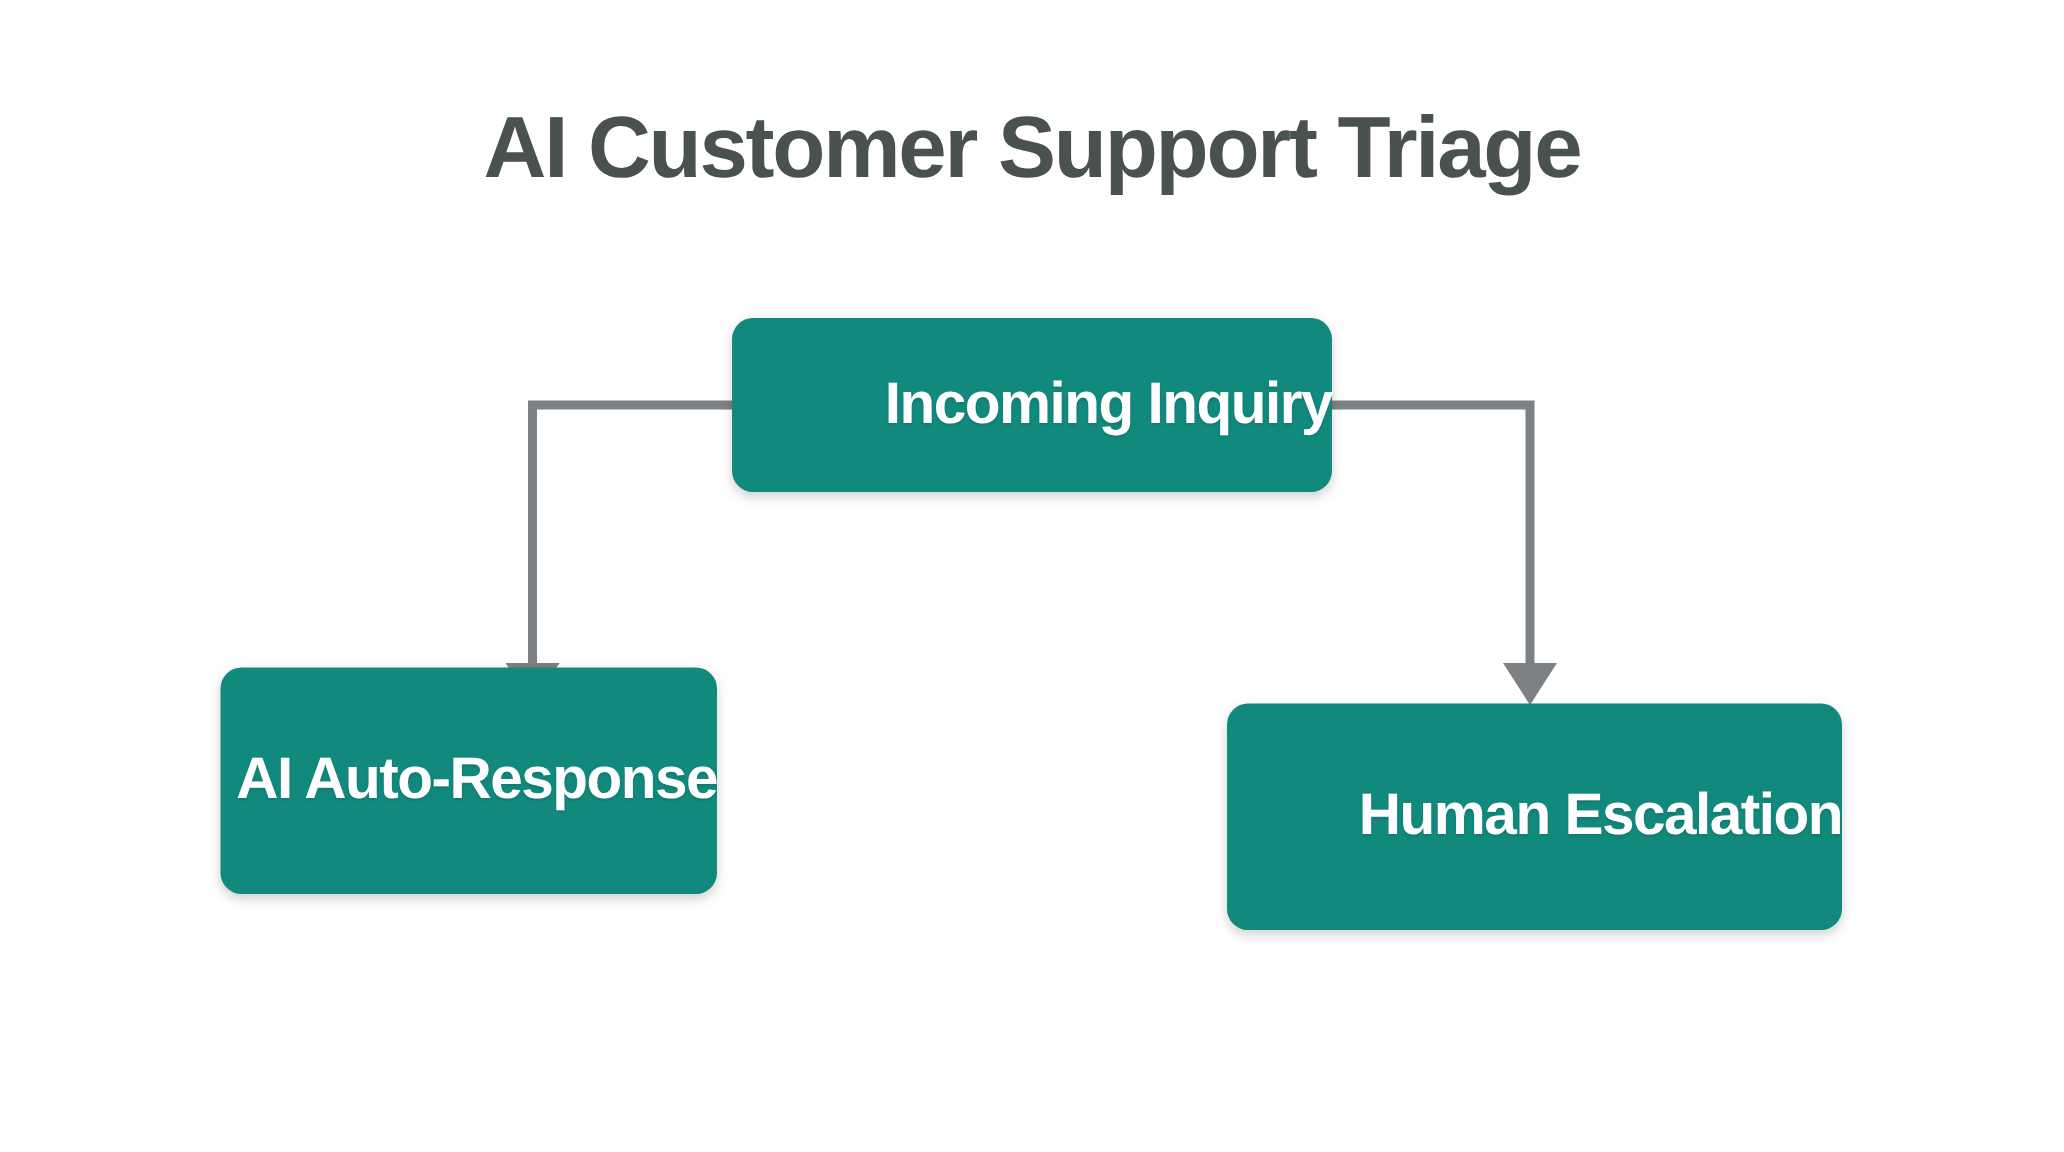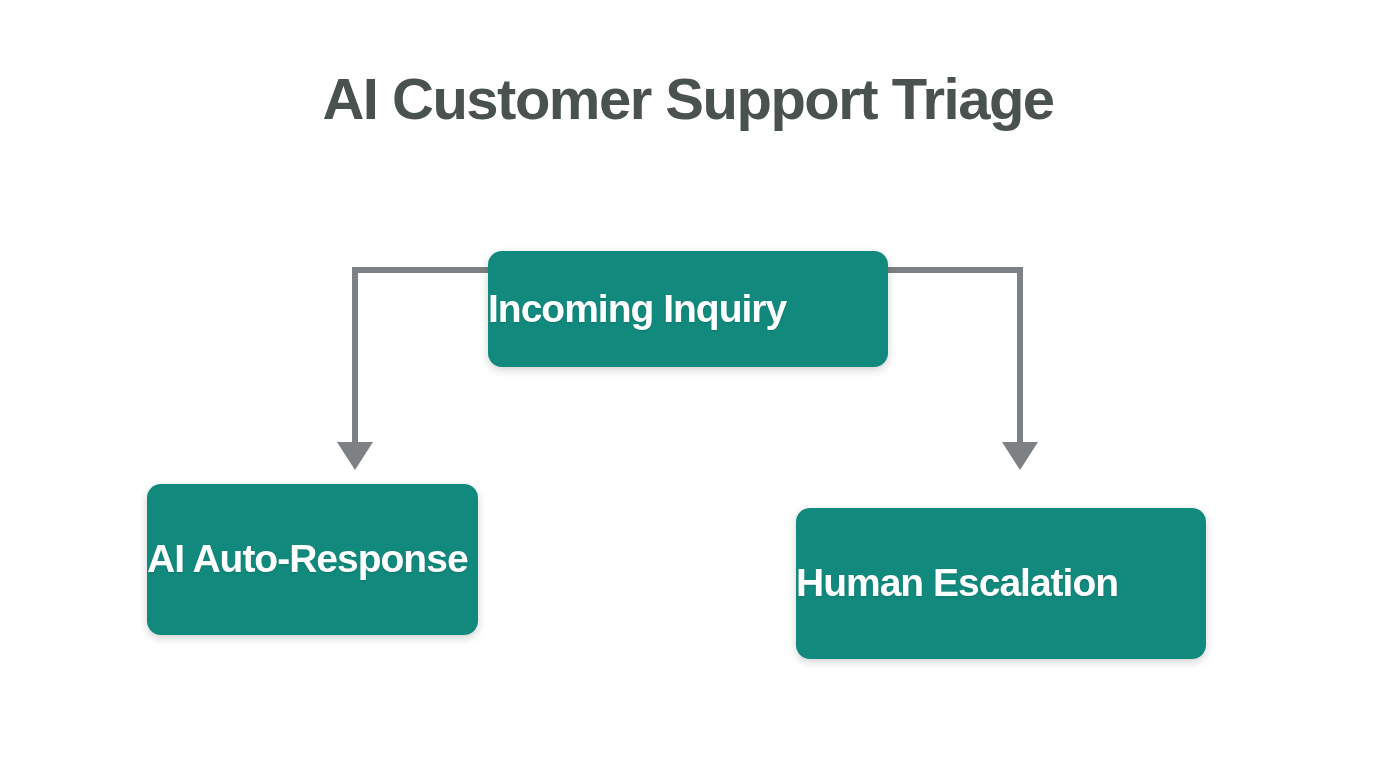--- a/index.html
+++ b/index.html
@@ -37,39 +37,38 @@
     pointer-events: none;
   }
   .node {
     position: absolute;
     z-index: 2;
     background: #12897d;
     border-radius: 14px;
     box-shadow: 0 3px 8px rgba(0,0,0,0.18);
     display: flex;
     flex-direction: column;
-    align-items: flex-start;
+    align-items: flex-end;
     justify-content: center;
     text-align: center;
-    margin-top: 39px;
   }
   .node-root {
     left: 488px;
     top: 212px;
     width: 400px;
     height: 116px;
   }
   .node-left {
     left: 147px;
     top: 445px;
     width: 331px;
     height: 151px;
   }
   .node-right {
-    left: 796px;
+    left: 818px;
     top: 469px;
     width: 410px;
     height: 151px;
   }
   .node-label {
     color: #ffffff;
     font-size: 39px;
     font-weight: 700;
     letter-spacing: -1px;
     line-height: 1.15;

